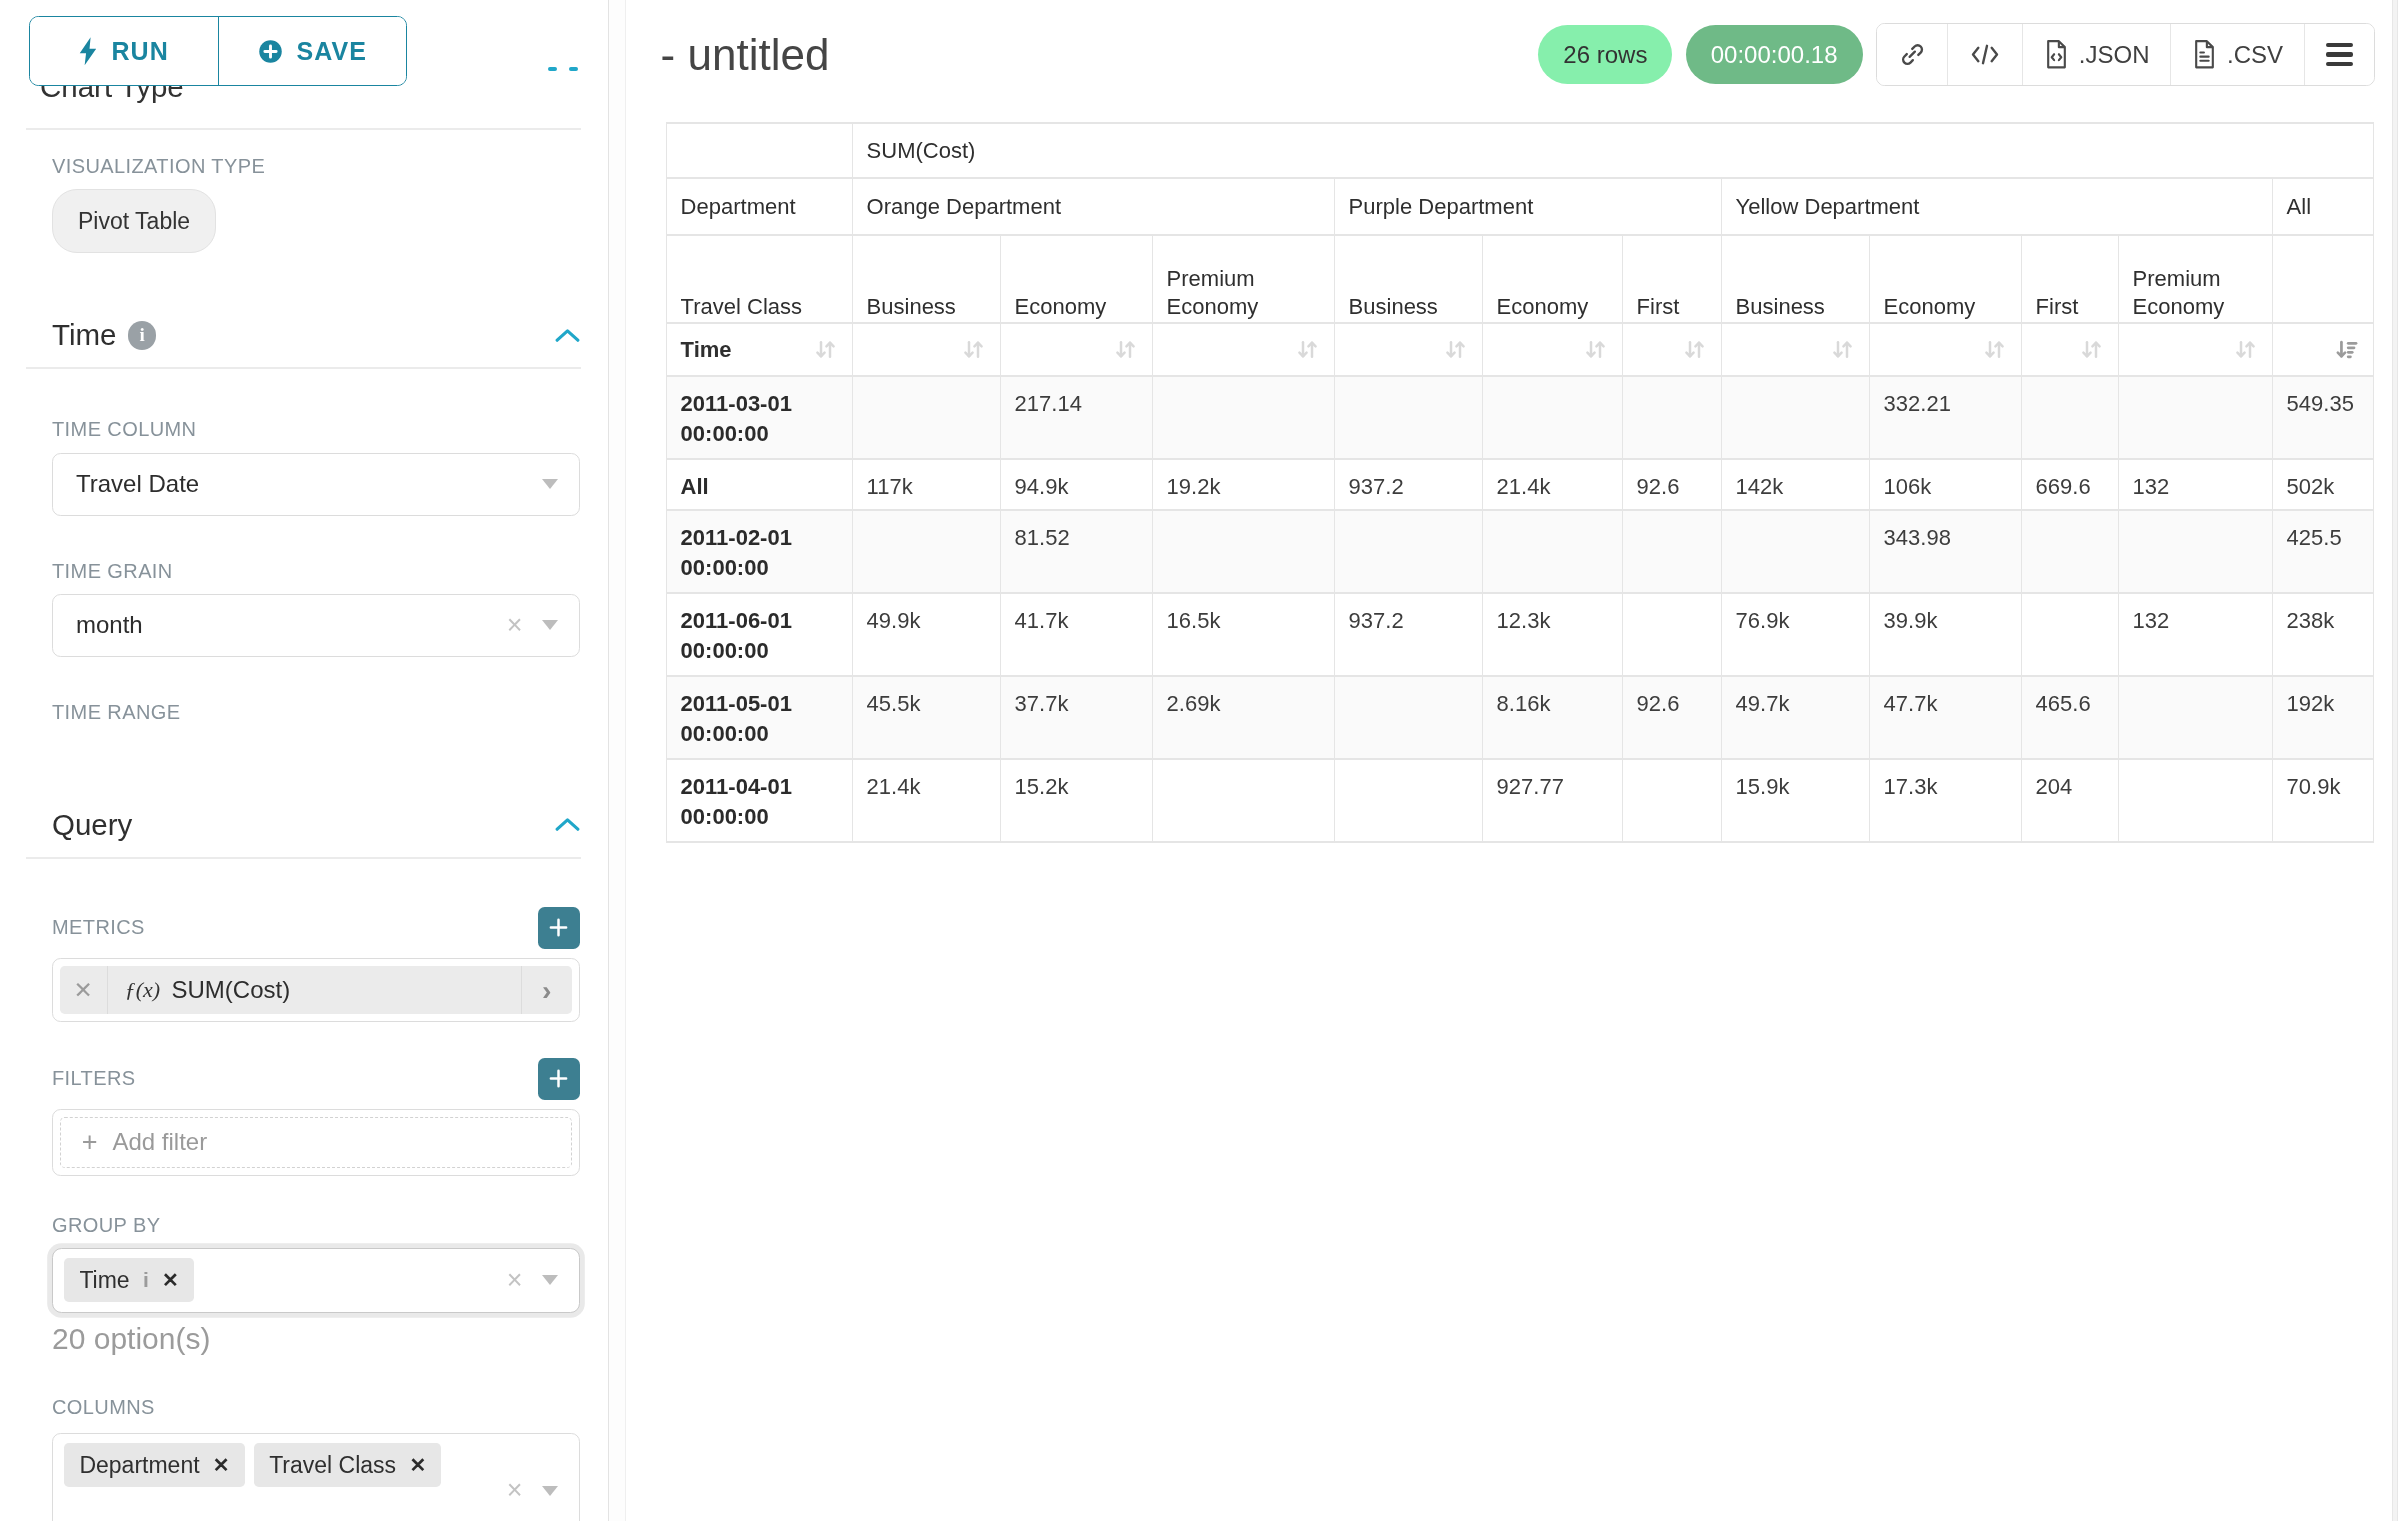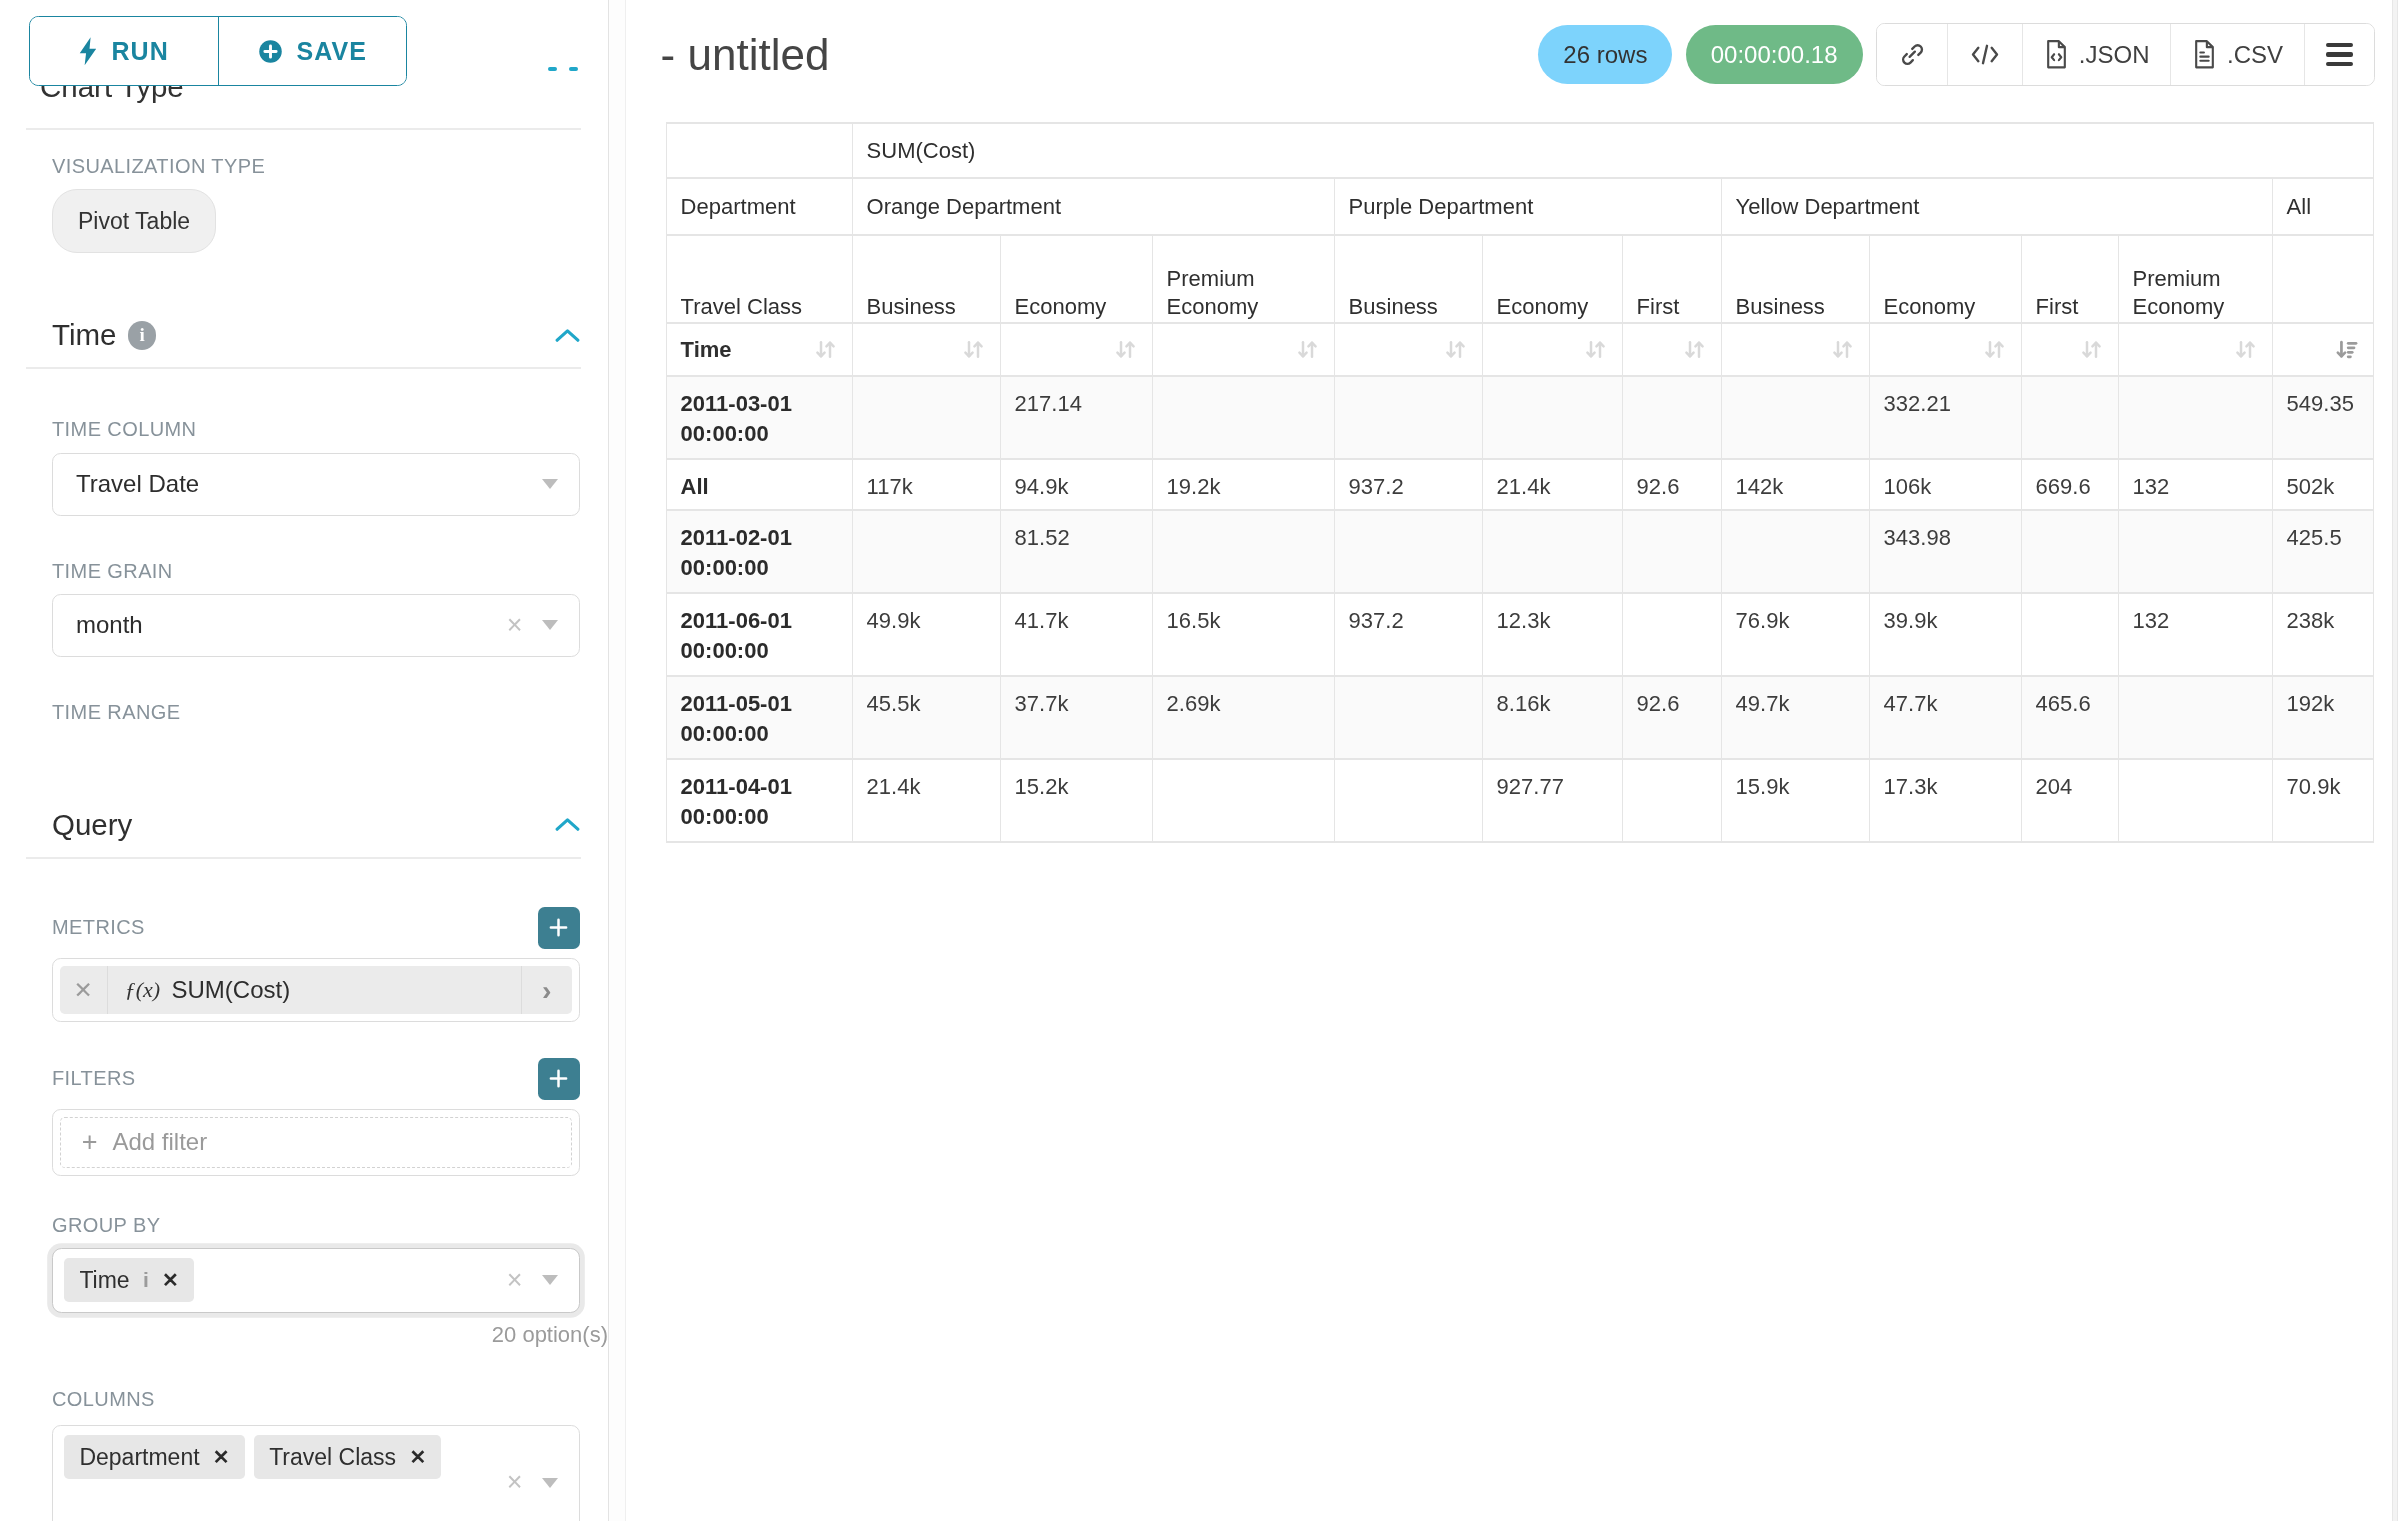--- a/index.html
+++ b/index.html
@@ -60,29 +60,29 @@
     border:1.9px dashed #d2d2d2; border-radius:4.8px; color:#9a9a9a; font-size:24px; cursor:pointer; }
   .plus-gray { font-size:27px; color:#9a9a9a; line-height:1; }
   .groupby-box { position:relative; display:flex; align-items:center; margin:11.4px 28.5px 0 52px; height:65px;
     background:#fff; border:1.9px solid #c9c9c9; border-radius:9.5px; box-shadow:0 0 0 4.8px #e9e9e9; padding:0 11.4px; }
   .columns-box { position:relative; display:flex; align-items:flex-start; margin:13.3px 28.5px 0 52px; height:116px;
     background:#fff; border:1.9px solid #dcdcdc; border-radius:8.6px; padding:9.5px 11.4px; }
   .chip { display:inline-flex; align-items:center; gap:13.3px; height:44px; padding:0 15px; margin-right:9.5px;
     background:#e7e7e7; border-radius:4.8px; font-size:23px; color:#2f2f2f; cursor:pointer; }
   .chip .chip-info { color:#9b9b9b; font-weight:700; font-size:21px; }
   .chip .chip-x { font-weight:700; font-size:20px; color:#2b2b2b; cursor:pointer; }
-  .hint { margin:9.5px 0 0 52px; font-size:22px; color:#9b9b9b;text-align:right; }
+  .hint { margin:9.5px 0 0 52px; font-size:30px; color:#9b9b9b; }
 
   
   .main { flex:1; height:100%; padding:0 31px 0 27px; position:relative; overflow:hidden; }
   .main-header { display:flex; align-items:center; padding-top:23px; }
   .page-title { font-size:44px; color:#454545; margin-left:7.6px; white-space:nowrap; }
   .hdr-right { margin-left:auto; display:flex; align-items:center; gap:13.3px; }
   .badge { display:inline-flex; align-items:center; height:59px; padding:0 25px; border-radius:30px; font-size:24px; }
-  .badge.rows { background:#7dd3fc; color:#333;text-align:right; }
+  .badge.rows { background:#86efac; color:#333;text-align:right; }
   .badge.timer { background:#6fba87; color:#fff; }
   .export-group { display:flex; align-items:stretch; height:63px; background:#fff;
     border:1.9px solid #dcdcdc; border-radius:8.6px; overflow:hidden; }
   .export-seg { display:flex; align-items:center; gap:9.5px; padding:0 21px; font-size:24px; color:#404040;
     border-right:1.9px solid #e6e6e6; cursor:pointer; background:#fff; }
   .export-seg:last-child { border-right:none; }
   .hamburger { display:flex; flex-direction:column; gap:4.8px; justify-content:center; }
   .hamburger span { display:block; width:27px; height:4.8px; background:#3a3a3a; border-radius:1.9px; }
 
   

